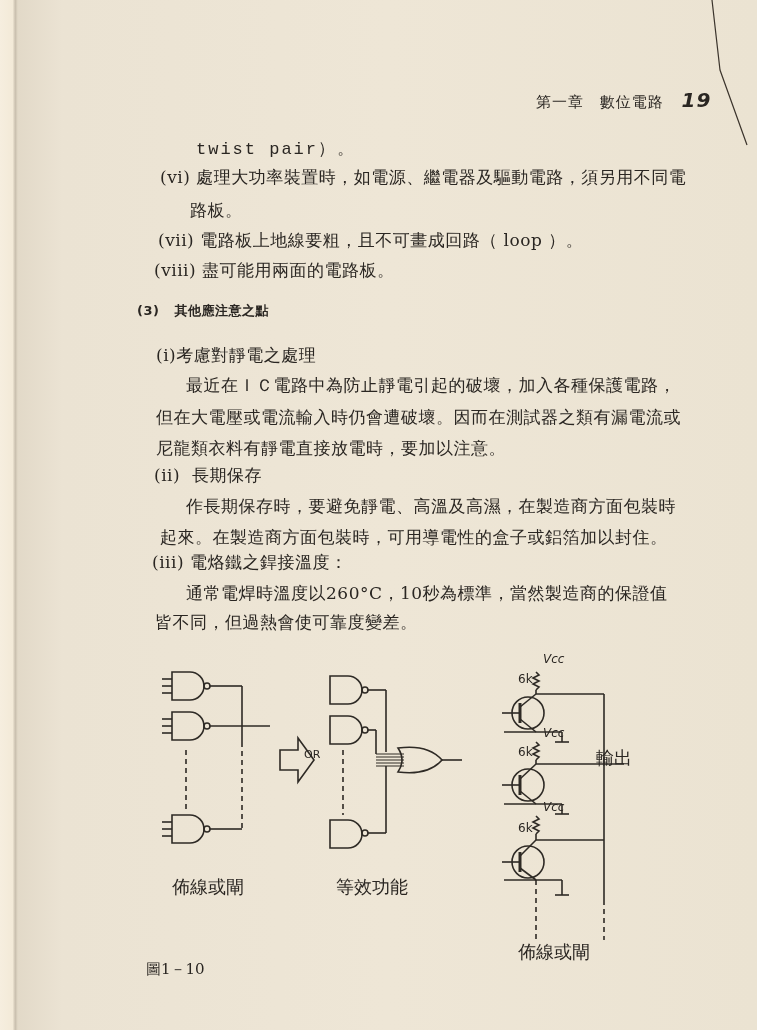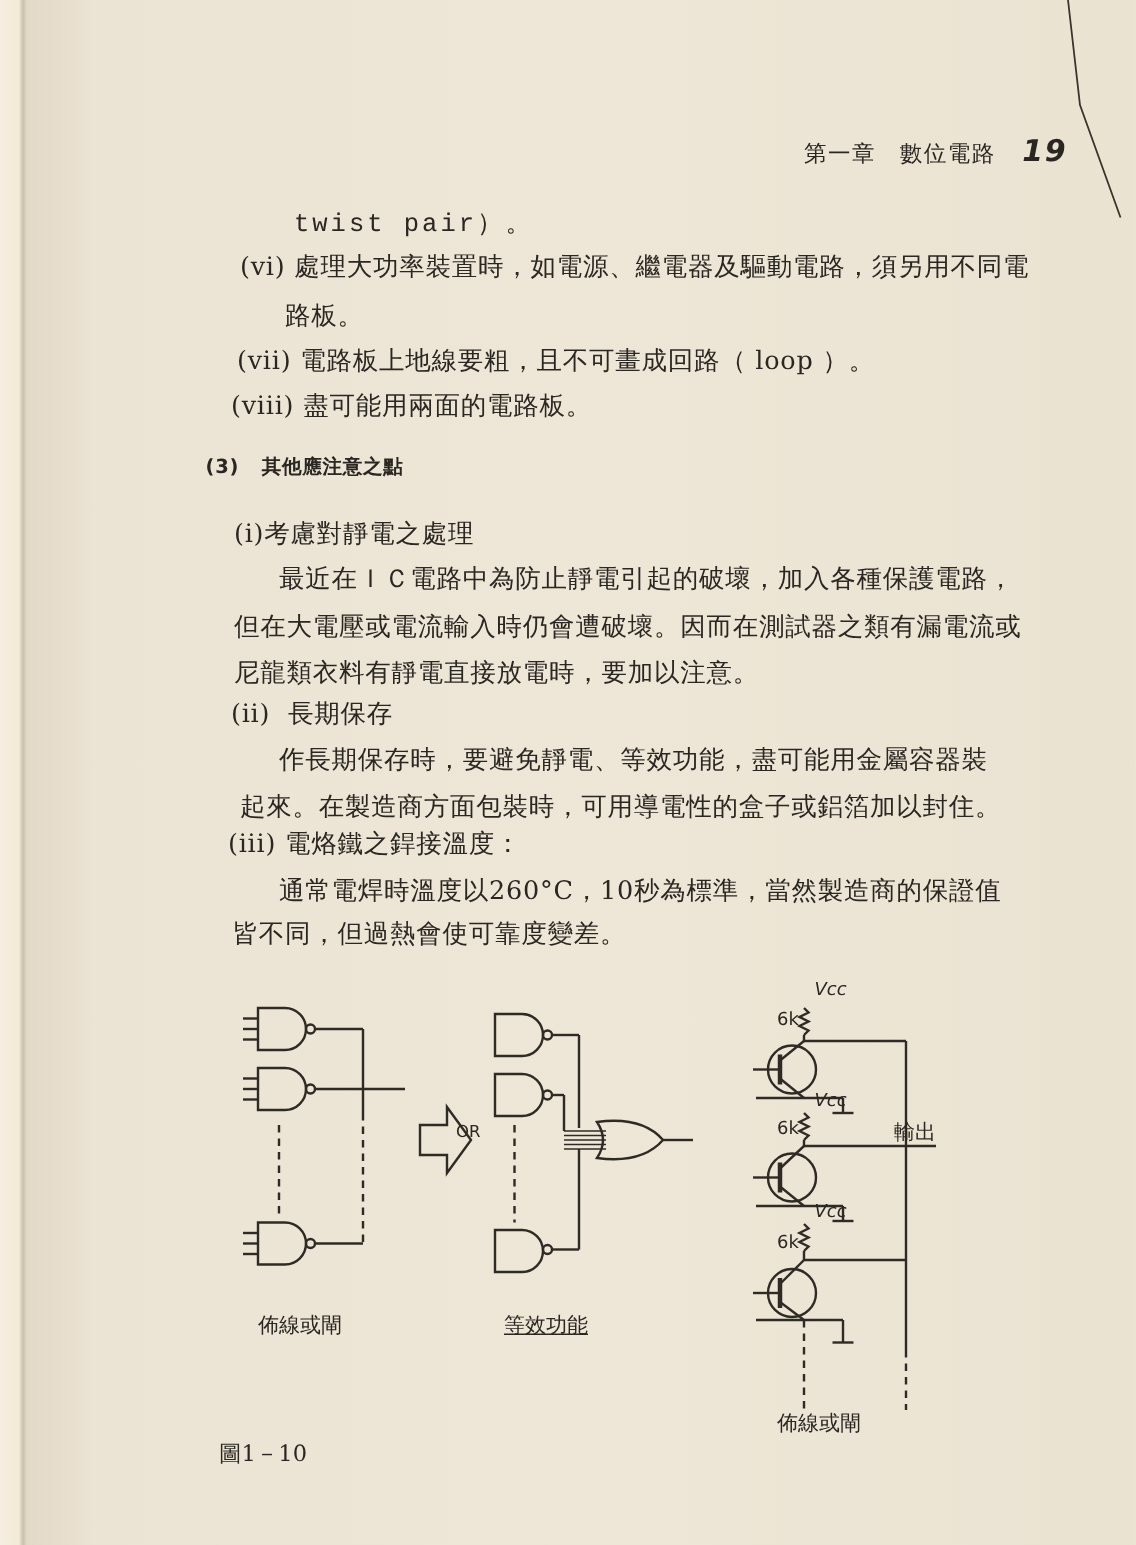--- a/index.html
+++ b/index.html
@@ -22,21 +22,21 @@
   }
   .header {
     position: absolute; top: 88px; left: 536px; font-size: 15px; letter-spacing: 1px;
     font-family: "DejaVu Sans", sans-serif;
   }
   .header .pnum { font-weight: bold; font-style: italic; font-size: 20px; margin-left: 12px; font-family: "DejaVu Sans", sans-serif; }
   .line { position: absolute; font-size: 17px; white-space: nowrap; letter-spacing: 0.5px; }
   .mono { font-family: "Liberation Mono", monospace; letter-spacing: 2px; }
   .section { font-size: 13px; font-weight: bold; font-family: "DejaVu Sans", sans-serif; }
   .figure { position: absolute; left: 150px; top: 650px; width: 520px; height: 310px; }
-  .fig-label { position: absolute; font-size: 14px; white-space: nowrap; font-family: "DejaVu Sans", sans-serif; }
+  .fig-label { position: absolute; font-size: 18px; white-space: nowrap; font-family: "DejaVu Sans", sans-serif; }
   .caption { position: absolute; left: 146px; top: 960px; font-size: 15px; font-family: "DejaVu Serif", serif; }
 </style>
 </head>
 <body>
 
 <div class="page-edge-left"></div>
 <div class="page"></div>
 
 <svg class="fold-line" viewBox="0 0 757 160">
   <polyline points="712,0 720,70 747,145" fill="none" stroke="#3b342c" stroke-width="1.2"></polyline>
@@ -73,21 +73,21 @@
   <span>(i)</span><span>考慮對靜電之處理</span>
 </div>
 <div class="line" style="left:186px; top:374px;">最近在ＩＣ電路中為防止靜電引起的破壞，加入各種保護電路，</div>
 <div class="line" style="left:156px; top:406px;">但在大電壓或電流輸入時仍會遭破壞。因而在測試器之類有漏電流或</div>
 <div class="line" style="left:156px; top:437px;text-align:right;">尼龍類衣料有靜電直接放電時，要加以注意。</div>
 
 <div class="line" style="left:154px; top:464px;">
   <span>(ii)</span>
   <span style="margin-left:6px">長期保存</span>
 </div>
-<div class="line" style="left:186px; top:495px;">作長期保存時，要避免靜電、等效功能，盡可能用金屬容器裝</div>
+<div class="line" style="left:186px; top:495px;">作長期保存時，要避免靜電、高溫及高濕，在製造商方面包裝時</div>
 <div class="line" style="left:160px; top:526px;">起來。在製造商方面包裝時，可用導電性的盒子或鋁箔加以封住。</div>
 
 <div class="line" style="left:152px; top:551px;">
   <span>(iii)</span>
   <span>電烙鐵之銲接溫度：</span>
 </div>
 <div class="line" style="left:186px; top:582px;">通常電焊時溫度以260°C，10秒為標準，當然製造商的保證值</div>
 <div class="line" style="left:155px; top:611px;">皆不同，但過熱會使可靠度變差。</div>
 
 <div class="figure">
@@ -200,17 +200,17 @@
   </svg>
   <div class="fig-label" style="left:154px; top:98px; font-size:11px;">OR</div>
   <div class="fig-label" style="left:393px; top:2px; font-style:italic; font-size:12px;">Vcc</div>
   <div class="fig-label" style="left:393px; top:76px; font-style:italic; font-size:12px;">Vcc</div>
   <div class="fig-label" style="left:393px; top:150px; font-style:italic; font-size:12px;">Vcc</div>
   <div class="fig-label" style="left:368px; top:22px; font-size:12px;">6k</div>
   <div class="fig-label" style="left:368px; top:95px; font-size:12px;">6k</div>
   <div class="fig-label" style="left:368px; top:171px; font-size:12px;">6k</div>
   <div class="fig-label" style="left:446px; top:96px;">輸出</div>
   <div class="fig-label" style="left:22px; top:225px;">佈線或閘</div>
-  <div class="fig-label" style="left:186px; top:225px;text-decoration:underline;">等效功能</div>
+  <div class="fig-label" style="left:186px; top:225px;">等效功能</div>
   <div class="fig-label" style="left:368px; top:290px;">佈線或閘</div>
 </div>
 
 <div class="caption">圖1－10</div>
 
 </body></html>

